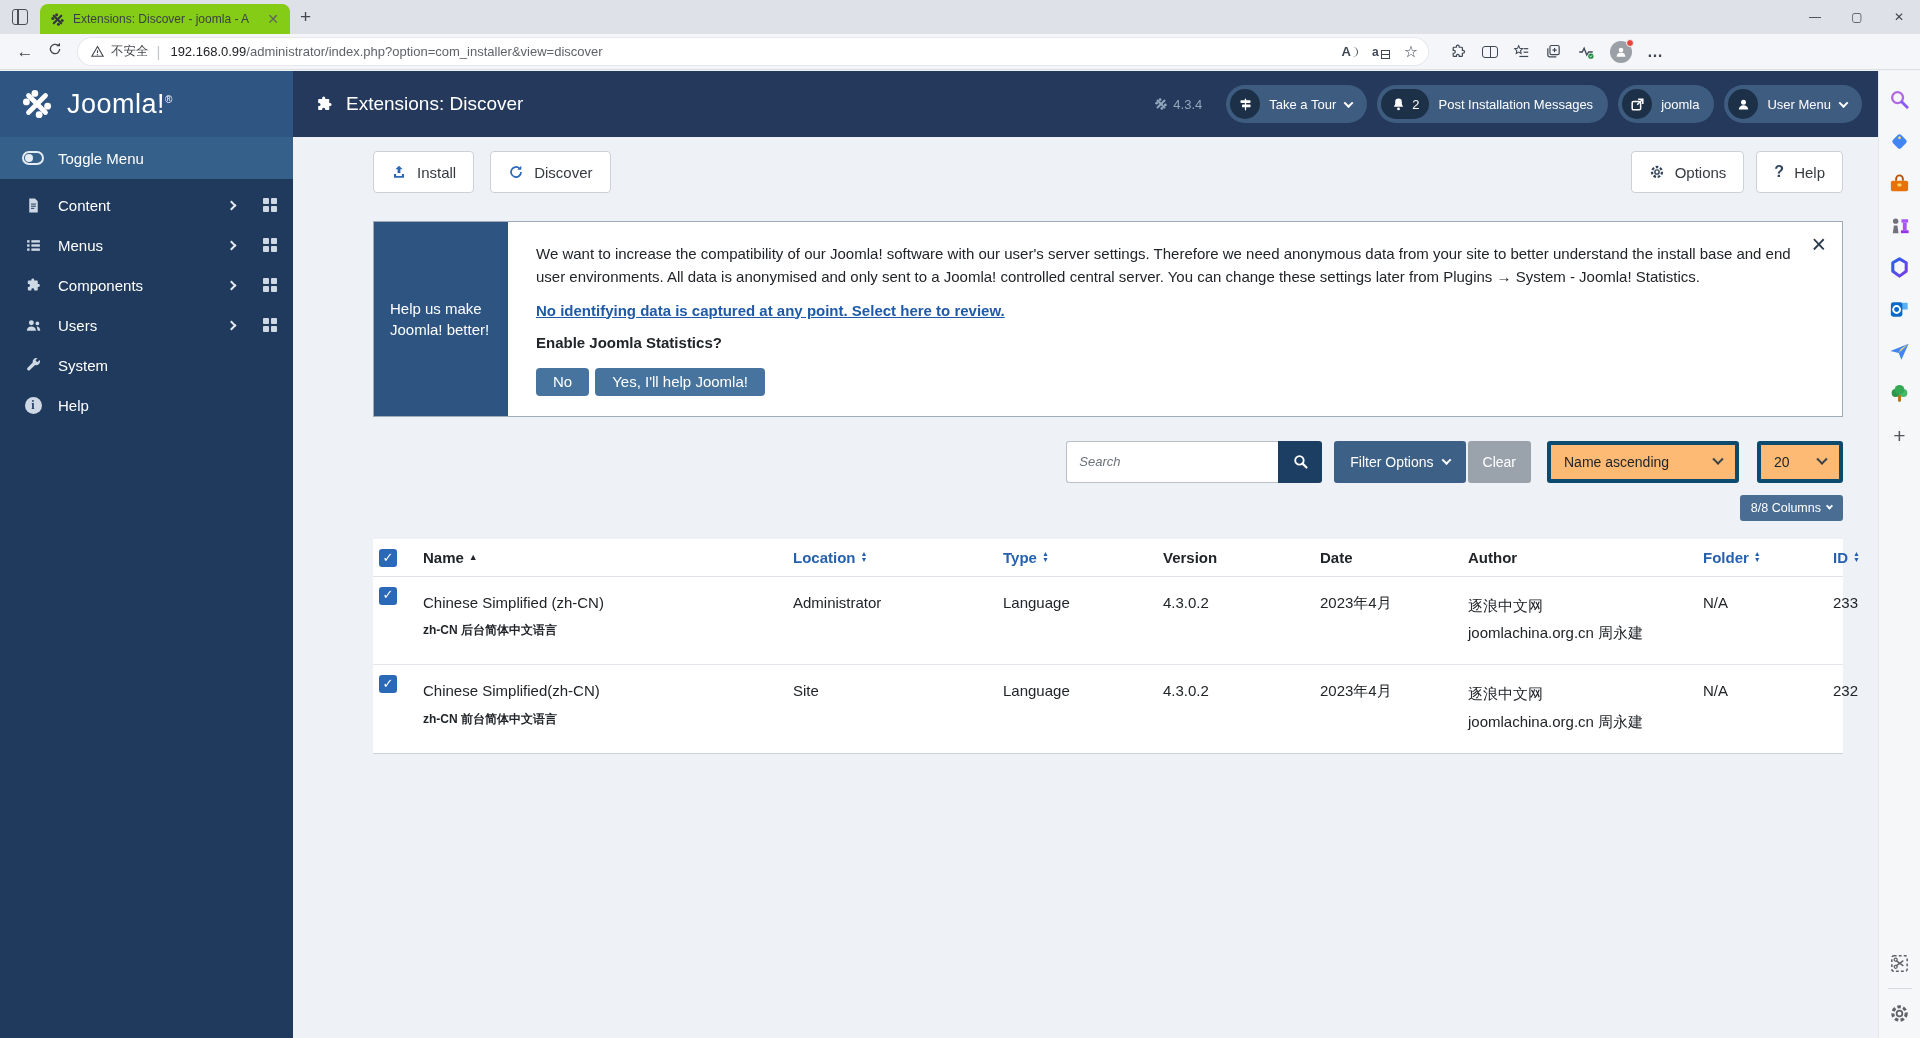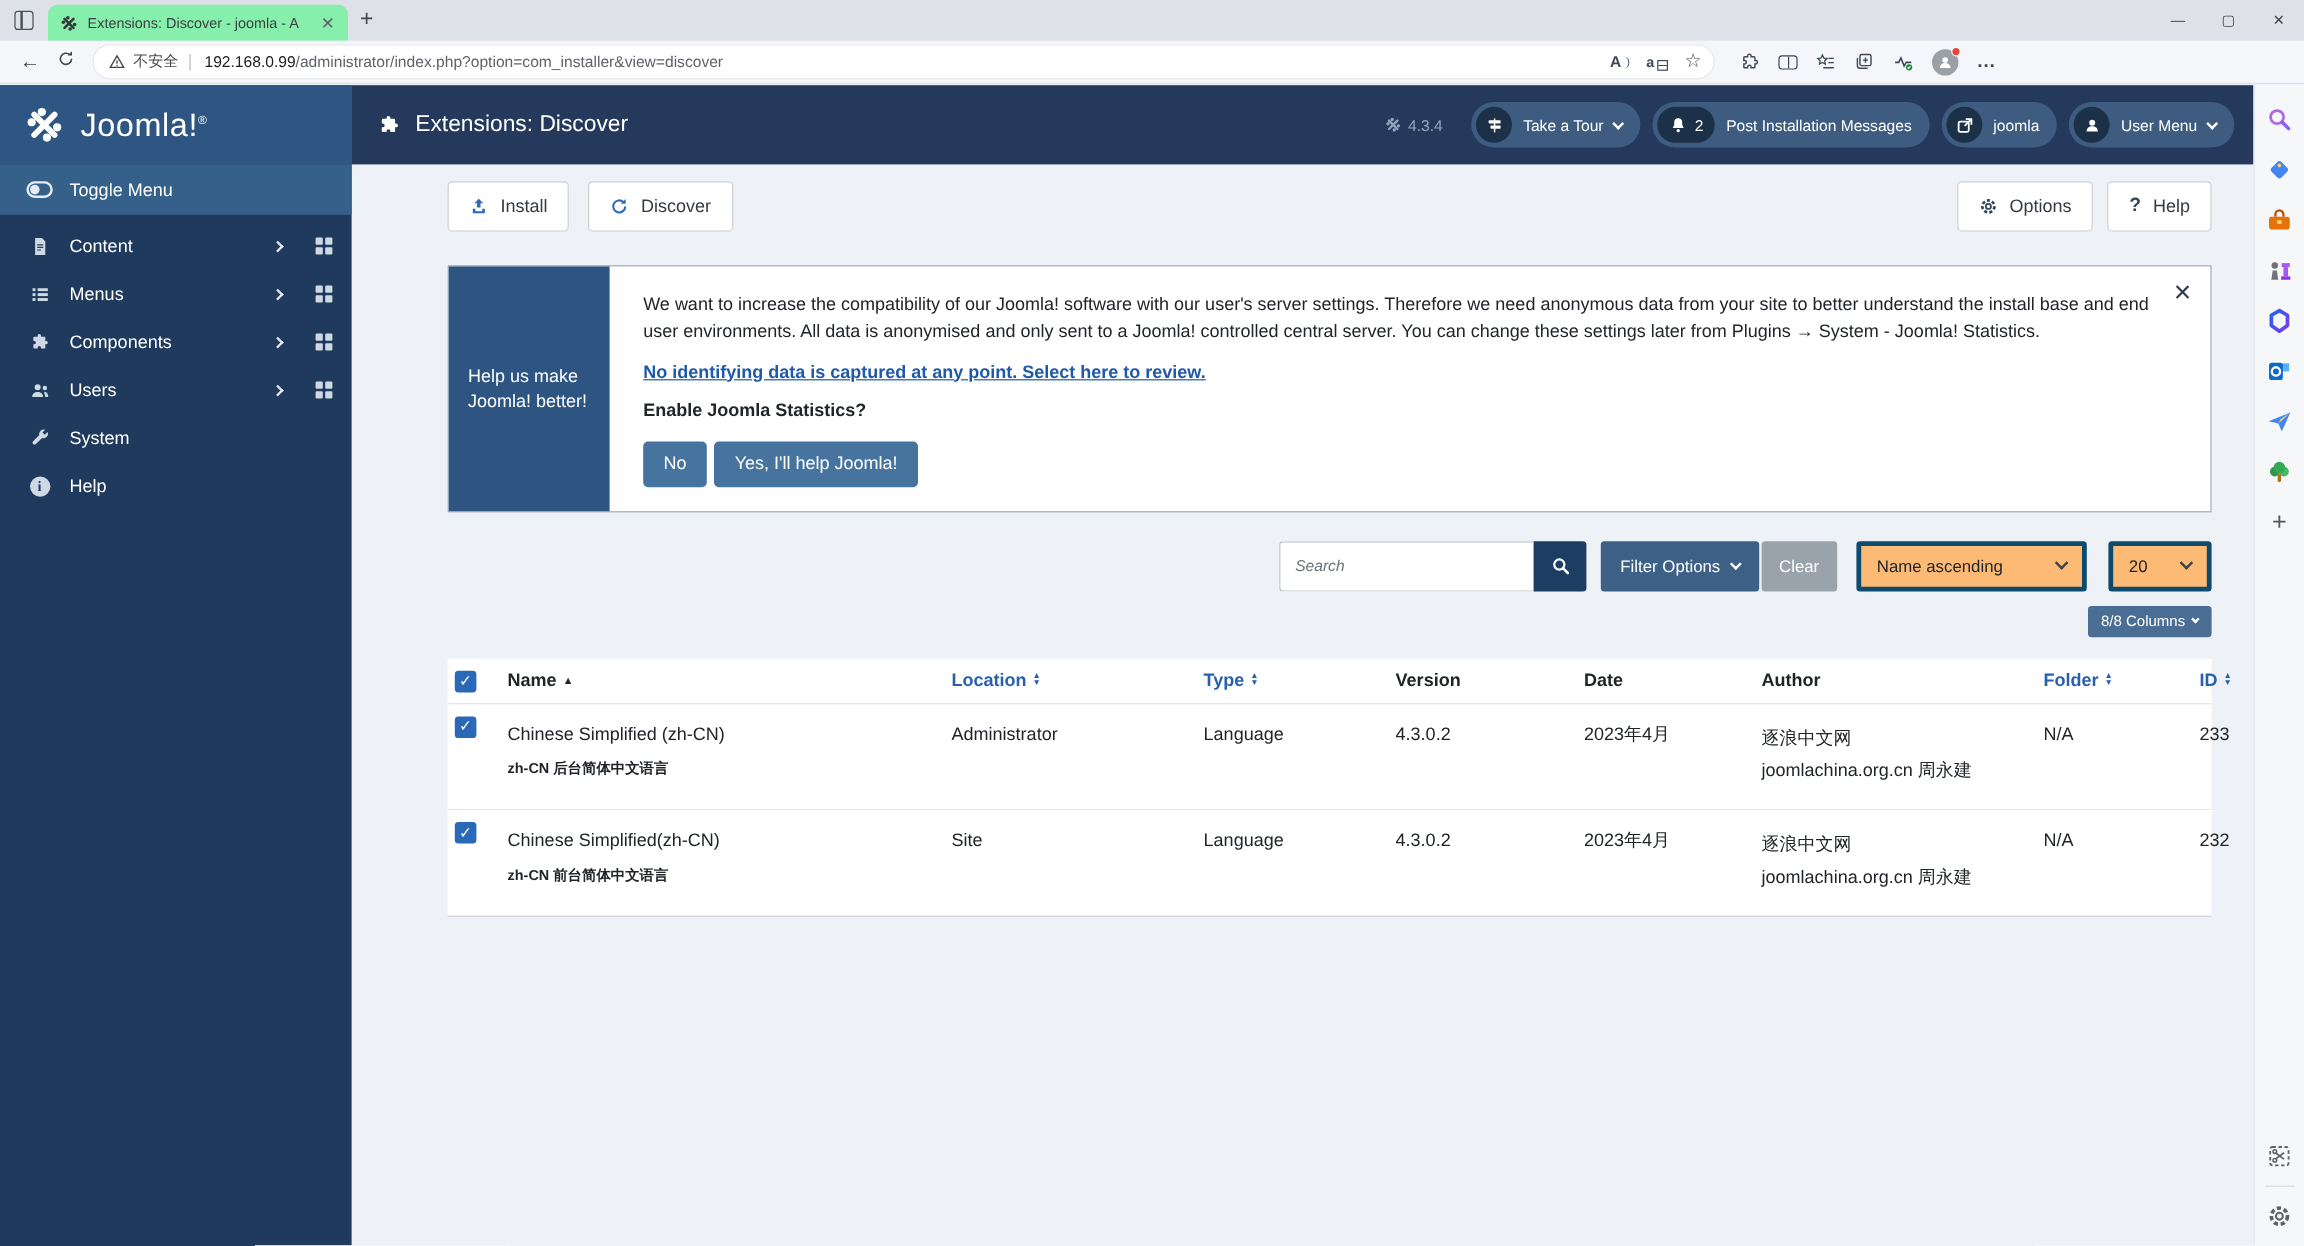--- a/index.html
+++ b/index.html
@@ -4,21 +4,21 @@
 <style>
   * { margin:0; padding:0; box-sizing:border-box; }
   html,body { width:1920px; height:1038px; overflow:hidden; }
   body { font-family:"Liberation Sans","DejaVu Sans",sans-serif; font-size:15px; color:#212529; background:#fff; }
   .screen { position:relative; width:1920px; height:1038px; overflow:hidden; background:#eef2f7; }
 
   
   .tabstrip { position:absolute; top:0; left:0; right:0; height:34px; background:#dee2e8; display:flex; align-items:flex-end; }
   .ws-ico { width:16px; height:16px; border:1.6px solid #4a4f55; border-radius:3px; margin:0 12px 9px 12px; position:relative; }
   .ws-ico::after { content:''; position:absolute; left:4px; top:0; bottom:0; width:1.6px; background:#4a4f55; }
-  .tab { height:30px; width:250px; background:#86efac; border-radius:8px 8px 0 0; display:flex; align-items:center; padding:0 8px 0 10px; gap:8px; }
+  .tab { height:30px; width:250px; background:#84cc16; border-radius:8px 8px 0 0; display:flex; align-items:center; padding:0 8px 0 10px; gap:8px; }
   .tab-title { flex:1; font-size:12px; color:#3c4043; white-space:nowrap; overflow:hidden; }
   .tab-close { font-size:14px; color:#5f6368; padding:0 3px; cursor:pointer; }
   .newtab { font-size:19px; color:#44484d; margin:0 0 6px 10px; }
   .wincontrols { margin-left:auto; display:flex; align-items:center; height:34px; }
   .wincontrols span { width:42px; text-align:center; color:#3f4449; font-size:12px; line-height:34px; }
 
   .addressbar { position:absolute; top:34px; left:0; right:0; height:36px; background:#f4f6f9; border-bottom:1px solid #dde0e4; display:flex; align-items:center; padding:0 10px; }
   .nav-ico { color:#41464b; font-size:17px; width:30px; text-align:center; }
   .omnibox { flex:1; max-width:1350px; height:27px; background:#fff; border-radius:14px; display:flex; align-items:center; padding:0 10px 0 12px; margin:0 8px; box-shadow:0 0 0 1px #e6e8eb; }
   .sec-label { font-size:12.5px; color:#44484d; margin:0 8px 0 6px; }
@@ -82,21 +82,21 @@
   .wbtn .qmark { color:#33475c; font-weight:bold; font-size:16px; }
   .btnrow .spacer { flex:1; }
 
   .notice { margin-top:28px; display:flex; background:#fff; border:1px solid #9fabb7; }
   .notice-aside { width:134px; flex-shrink:0; background:#2e5481; color:#fff; display:flex; align-items:center; padding:0 16px; font-size:15px; line-height:1.4; }
   .notice-main { flex:1; position:relative; padding:20px 50px 20px 28px; }
   .notice-main p { line-height:1.55; margin-bottom:13px; max-width:1320px; }
   .notice-link { display:inline-block; color:#1f5aa8; font-weight:bold; text-decoration:underline; margin-bottom:15px; font-size:15px; }
   .notice-q { font-weight:bold; margin-bottom:17px; }
   .notice-btns { display:flex; gap:6px; }
-  .bluebtn { background:#47749e; color:#fff; border:none; border-radius:4px; height:38px; padding:0 17px; font-size:15px; font-family:inherit; cursor:pointer; }
+  .bluebtn { background:#47749e; color:#fff; border:none; border-radius:4px; height:28px; padding:0 17px; font-size:15px; font-family:inherit; cursor:pointer; }
   .notice-close { position:absolute; top:10px; right:16px; font-size:25px; color:#2b3a4a; line-height:1; cursor:pointer; }
 
   .filterrow { margin-top:24px; display:flex; align-items:center; justify-content:flex-end; }
   .searchwrap { display:flex; }
   .searchinput { width:212px; height:42px; border:1px solid #b9c0c7; border-right:none; border-radius:3px 0 0 3px; padding:0 12px; font-size:13px; font-family:inherit; color:#212529; }
   .searchinput::placeholder { font-style:italic; color:#6b7278; }
   .searchbtn { width:44px; height:42px; background:#1c3e63; border:none; border-radius:0 3px 3px 0; display:flex; align-items:center; justify-content:center; cursor:pointer; }
   .filterbtn { margin-left:12px; height:42px; background:#3d6086; color:#fff; border:none; border-radius:3px; padding:0 16px; font-size:14px; display:flex; align-items:center; gap:9px; font-family:inherit; cursor:pointer;justify-content:space-between; }
   .clearbtn { margin-left:2px; height:42px; background:#9aa3ac; color:#fff; border:none; border-radius:3px; padding:0 15px; font-size:14px; font-family:inherit; cursor:pointer; }
   .fselect { height:42px; background:#fdba74; border:4px solid #0c4a6e; border-radius:3px; display:flex; align-items:center; justify-content:space-between; padding:0 13px; font-size:14px; color:#212529; cursor:pointer; }

